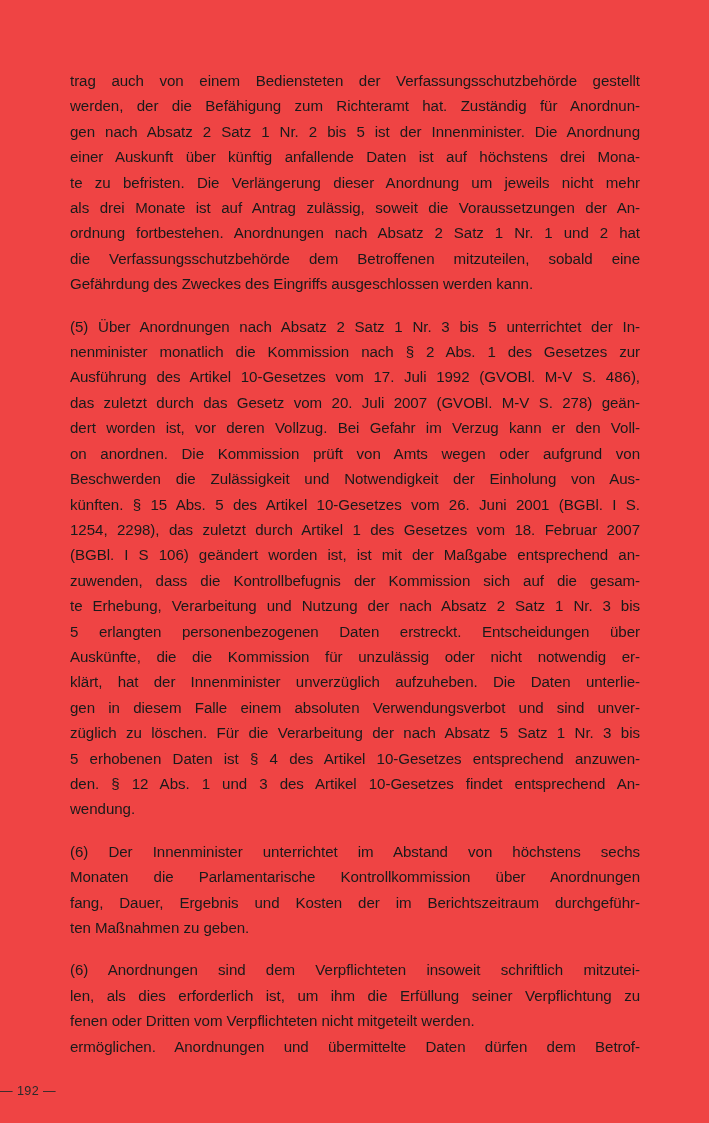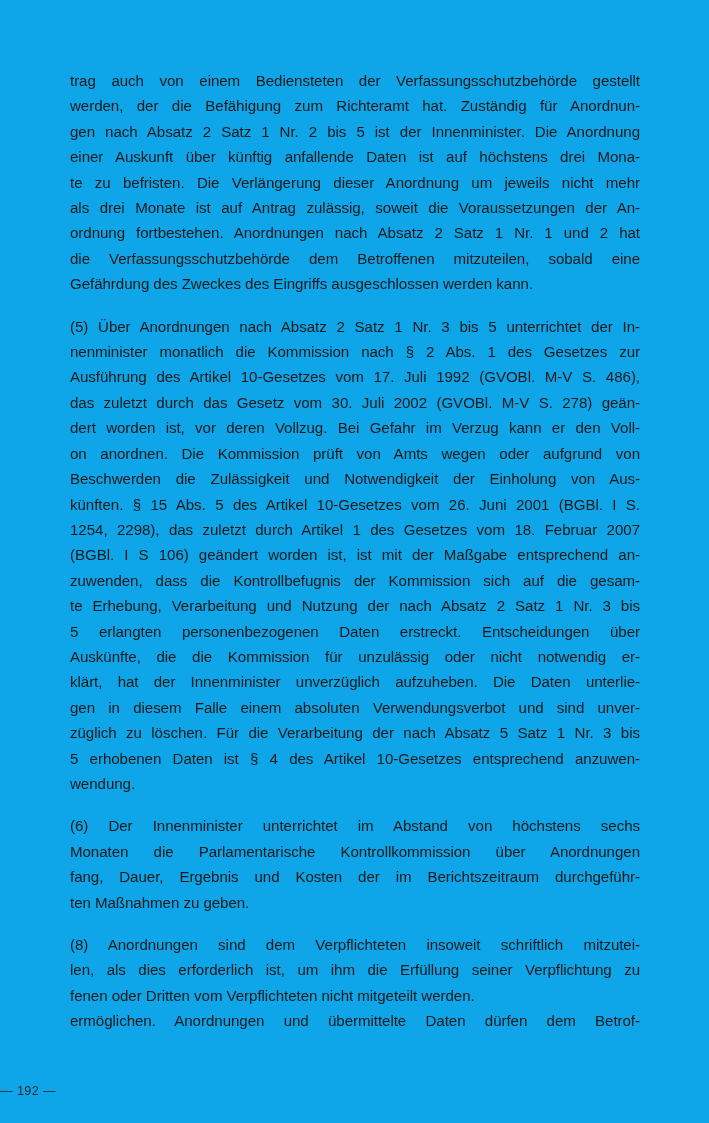--- a/index.html
+++ b/index.html
@@ -9,21 +9,21 @@
     background: #ffffff;
   }
   body {
     font-family: "Liberation Sans", sans-serif;
     color: #1a1a1a;
   }
   .page {
     position: relative;
     width: 709px;
     height: 1123px;
-    background: #0ea5e9;
+    background: #ef4444;
     overflow: hidden;
     box-sizing: border-box;
   }
   .text-column {
     position: absolute;
     left: 70px;
     top: 68px;
     width: 570px;
   }
   .para {
@@ -77,45 +77,46 @@
         <span class="line just">te zu befristen. Die Verlängerung dieser Anordnung um jeweils nicht mehr</span>
         <span class="line just">als drei Monate ist auf Antrag zulässig, soweit die Voraussetzungen der An-</span>
         <span class="line just">ordnung fortbestehen. Anordnungen nach Absatz 2 Satz 1 Nr. 1 und 2 hat</span>
         <span class="line just">die Verfassungsschutzbehörde dem Betroffenen mitzuteilen, sobald eine</span>
         <span class="line last">Gefährdung des Zweckes des Eingriffs ausgeschlossen werden kann.</span>
       </p>
     <p class="para">
         <span class="line just">(5) Über Anordnungen nach Absatz 2 Satz 1 Nr. 3 bis 5 unterrichtet der In-</span>
         <span class="line just">nenminister monatlich die Kommission nach § 2 Abs. 1 des Gesetzes zur</span>
         <span class="line just">Ausführung des Artikel 10-Gesetzes vom 17. Juli 1992 (GVOBl. M-V S. 486),</span>
-        <span class="line just">das zuletzt durch das Gesetz vom 30. Juli 2002 (GVOBl. M-V S. 278) geän-</span>
+        <span class="line just">das zuletzt durch das Gesetz vom 20. Juli 2007 (GVOBl. M-V S. 278) geän-</span>
         <span class="line just">dert worden ist, vor deren Vollzug. Bei Gefahr im Verzug kann er den Voll-</span>
         <span class="line just">on anordnen. Die Kommission prüft von Amts wegen oder aufgrund von</span>
         <span class="line just">Beschwerden die Zulässigkeit und Notwendigkeit der Einholung von Aus-</span>
         <span class="line just">künften. § 15 Abs. 5 des Artikel 10-Gesetzes vom 26. Juni 2001 (BGBl. I S.</span>
         <span class="line just">1254, 2298), das zuletzt durch Artikel 1 des Gesetzes vom 18. Februar 2007</span>
         <span class="line just">(BGBl. I S 106) geändert worden ist, ist mit der Maßgabe entsprechend an-</span>
         <span class="line just">zuwenden, dass die Kontrollbefugnis der Kommission sich auf die gesam-</span>
         <span class="line just">te Erhebung, Verarbeitung und Nutzung der nach Absatz 2 Satz 1 Nr. 3 bis</span>
         <span class="line just">5 erlangten personenbezogenen Daten erstreckt. Entscheidungen über</span>
         <span class="line just">Auskünfte, die die Kommission für unzulässig oder nicht notwendig er-</span>
         <span class="line just">klärt, hat der Innenminister unverzüglich aufzuheben. Die Daten unterlie-</span>
         <span class="line just">gen in diesem Falle einem absoluten Verwendungsverbot und sind unver-</span>
         <span class="line just">züglich zu löschen. Für die Verarbeitung der nach Absatz 5 Satz 1 Nr. 3 bis</span>
         <span class="line just">5 erhobenen Daten ist § 4 des Artikel 10-Gesetzes entsprechend anzuwen-</span>
+        <span class="line just">den. § 12 Abs. 1 und 3 des Artikel 10-Gesetzes findet entsprechend An-</span>
         <span class="line last">wendung.</span>
       </p>
     <p class="para">
         <span class="line just">(6) Der Innenminister unterrichtet im Abstand von höchstens sechs</span>
         <span class="line just">Monaten die Parlamentarische Kontrollkommission über Anordnungen</span>
         <span class="line just">fang, Dauer, Ergebnis und Kosten der im Berichtszeitraum durchgeführ-</span>
         <span class="line last">ten Maßnahmen zu geben.</span>
       </p>
     <p class="para">
-        <span class="line just">(8) Anordnungen sind dem Verpflichteten insoweit schriftlich mitzutei-</span>
+        <span class="line just">(6) Anordnungen sind dem Verpflichteten insoweit schriftlich mitzutei-</span>
         <span class="line just">len, als dies erforderlich ist, um ihm die Erfüllung seiner Verpflichtung zu</span>
         <span class="line last">fenen oder Dritten vom Verpflichteten nicht mitgeteilt werden.</span>
         <span class="line just">ermöglichen. Anordnungen und übermittelte Daten dürfen dem Betrof-</span>
       </p>
 
   </div>
 
   <div class="footer">—  192  —</div>
 
 </div>

